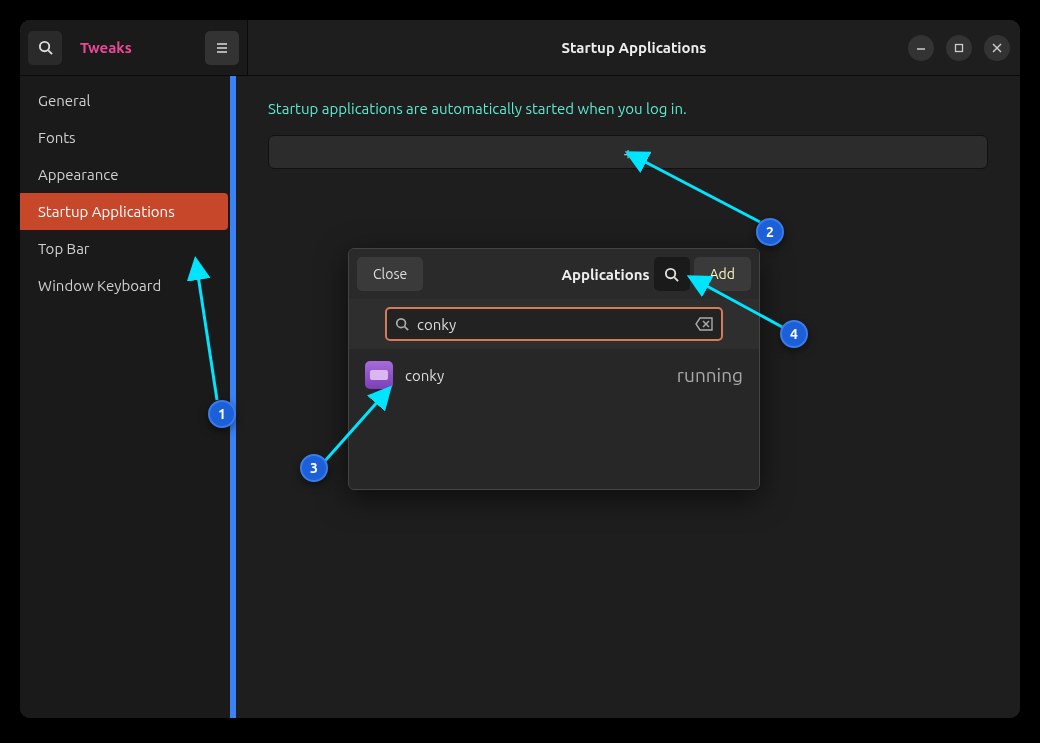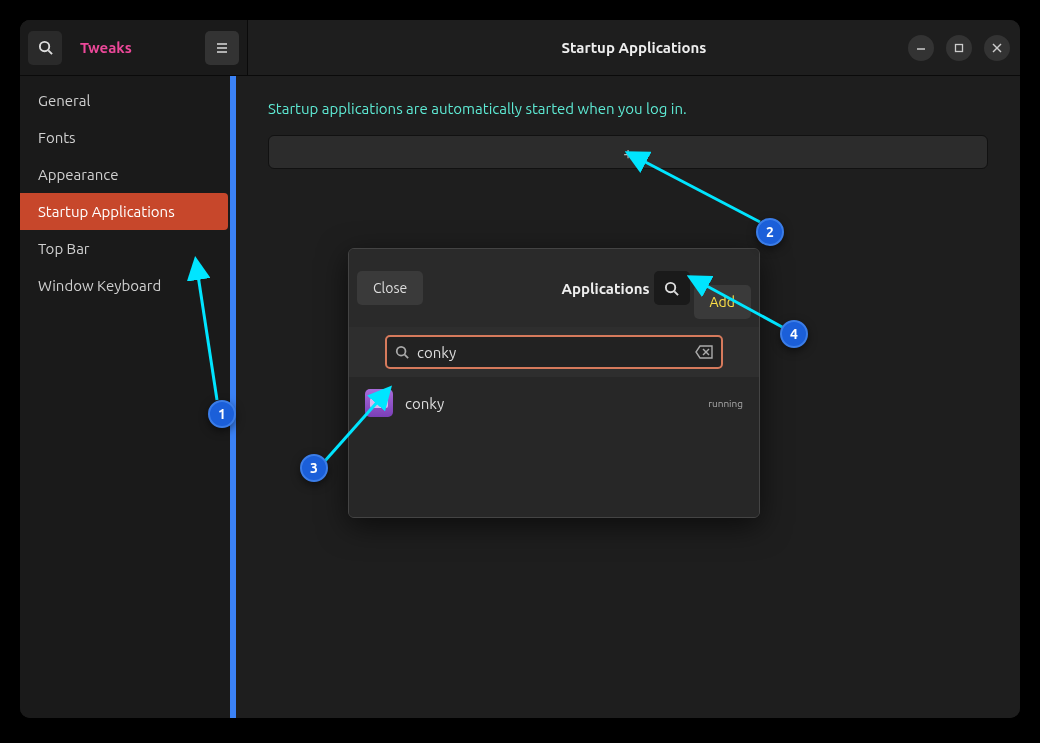--- a/index.html
+++ b/index.html
@@ -158,21 +158,21 @@
     padding: 0 16px;
     background: #3a3a3a;
     border-radius: 5px;
     display: flex;
     align-items: center;
     justify-content: center;
     color: #ddd;
     font-size: 14px;
     cursor: pointer;
   }
-  .dlg-btn.disabled { color: #fde047; cursor: default; margin-top: 28px; }
+  .dlg-btn.disabled { color: #fef9c3; cursor: default; }
   .dlg-title {
     flex: 1;
     text-align: right;
     color: #eee;
     font-weight: 600;
     font-size: 15px;
   }
   .dlg-search-btn {
     width: 36px;
     height: 34px;
@@ -228,21 +228,21 @@
     align-items: center;
     justify-content: center;
   }
   .app-icon-inner {
     width: 18px;
     height: 10px;
     background: #d9b8f0;
     border-radius: 2px;
   }
   .app-name { color: #ddd; font-size: 15px; flex: 1; }
-  .app-status { color: #aaa; font-size: 10px; }
+  .app-status { color: #aaa; font-size: 19px; }
   .annotation-layer {
     position: absolute;
     inset: 0;
     pointer-events: none;
   }
   .marker {
     position: absolute;
     width: 28px;
     height: 28px;
     border-radius: 50%;

